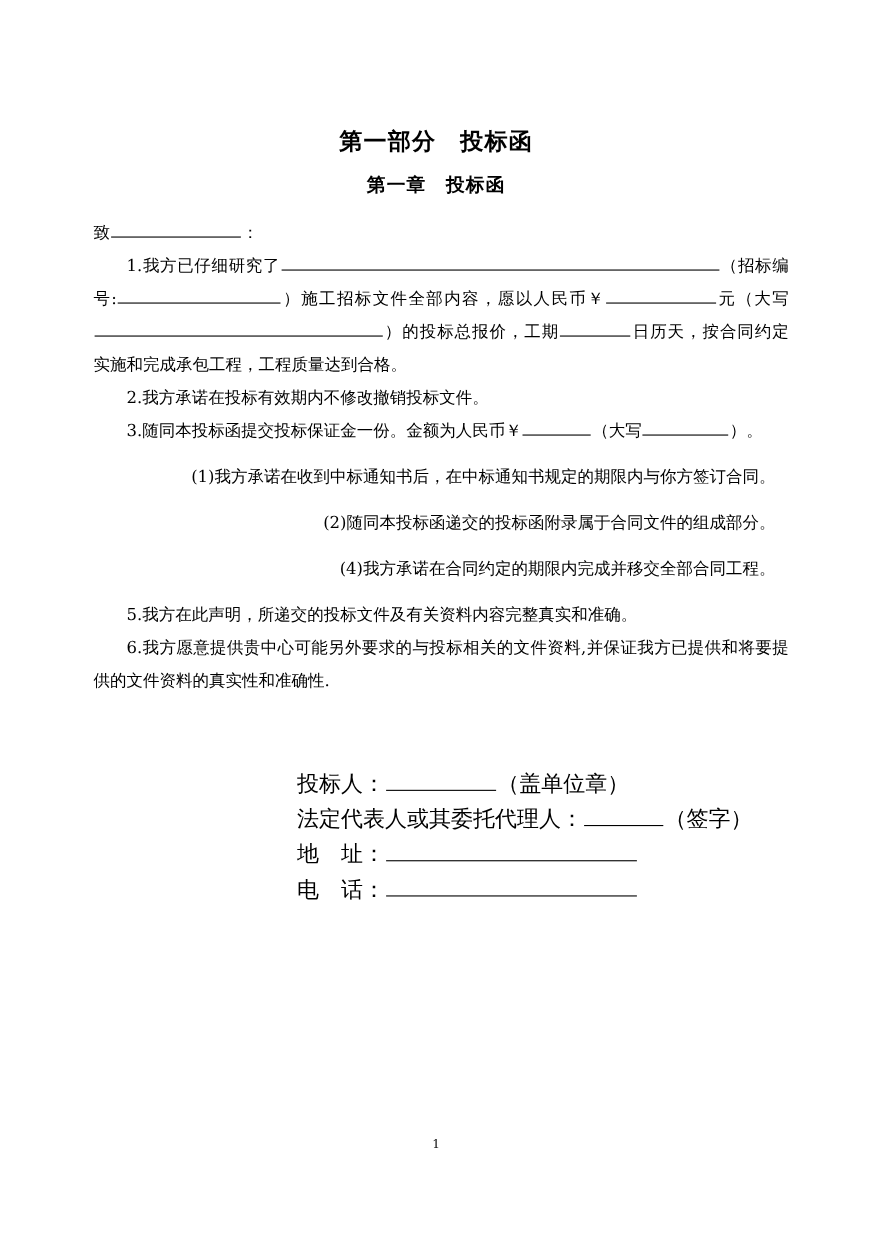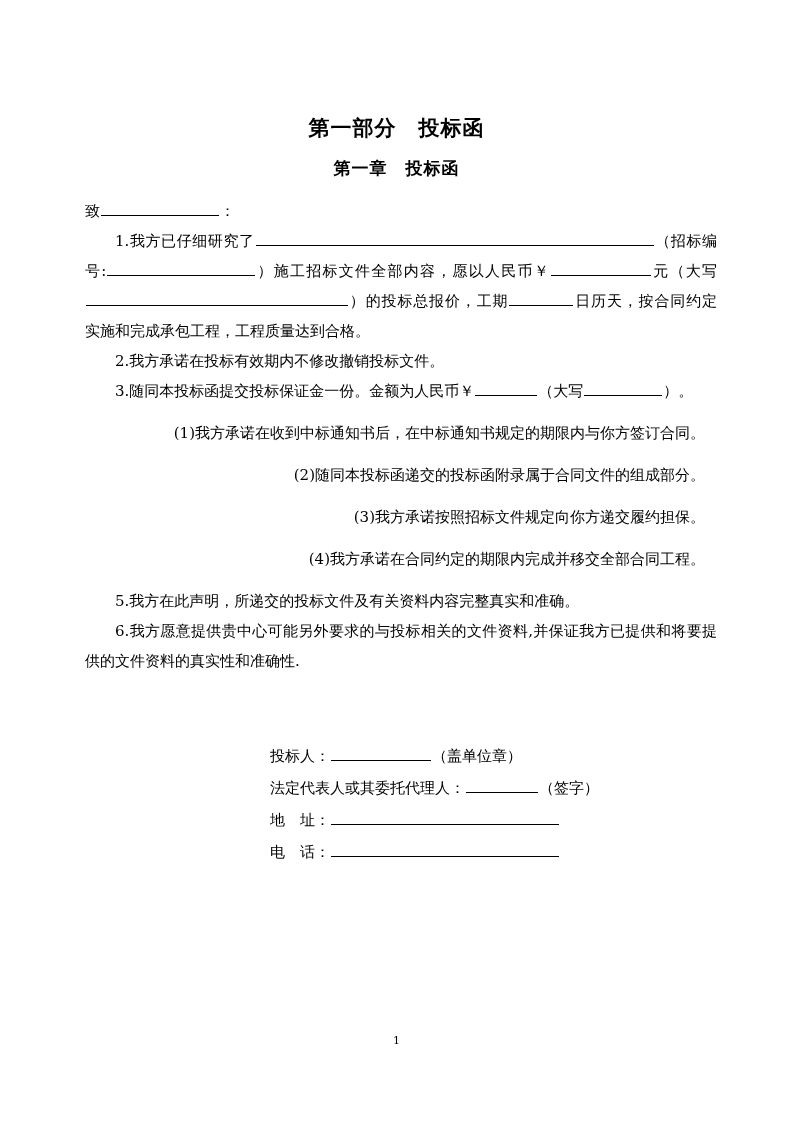--- a/index.html
+++ b/index.html
@@ -94,22 +94,22 @@
     padding-left: 26px;
     text-align: right;
     white-space: pre;
   }
   .sub-label { display: inline-block; width: 32px; }
 
   
   .sig-block {
     position: absolute;
     left: 270px;
-    top: 740px;
-    font-size: 15px;
+    top: 696px;
+    font-size: 20px;
     line-height: 32px;
     width: 460px;
   }
   .sig-line {
     white-space: pre;
     margin: 0;
   }
   .s-party  { width: 100px; }
   .s-legal  { width: 72px; }
   .s-addr   { width: 228px; }
@@ -141,21 +141,20 @@
 
     <p class="para indent"><span class="seg">1.我方已仔细研究了</span><span class="blank b-doc"></span><span class="seg">（招标编</span><span class="seg">号:</span><span class="blank b-num"></span><span class="seg">）施工招标文件全部内容，愿以人民币￥</span><span class="blank b-amt"></span><span class="seg">元（大</span><span class="seg">写</span><span class="blank b-words"></span><span class="seg">）的投标总报价，工期</span><span class="blank b-days"></span><span class="seg">日历天，按合同约定</span><span class="seg">实施和完成承包工程，工程质量达到合格。</span></p>
 
     <p class="para indent">2.我方承诺在投标有效期内不修改撤销投标文件。</p>
 
     <p class="para indent"><span class="seg">3.随同本投标函提交投标保证金一份。金额为人民币￥</span><span class="blank b-dep"></span><span class="seg">（大写</span><span class="blank b-depw"></span><span class="seg">）。</span></p>
 
 
     <p class="para sub-item"><span class="sub-label">(1)</span><span class="seg">我方承诺在收到中标通知书后，在中标通知书规定的期限内与你方签订合同。</span></p>
     <p class="para sub-item"><span class="sub-label">(2)</span><span class="seg">随同本投标函递交的投标函附录属于合同文件的组成部分。</span></p>
-    <p class="para sub-item"><span class="sub-label">(3)</span><span class="seg">我方承诺按照招标文件规定向你方递交履约担保。</span></p>
     <p class="para sub-item"><span class="sub-label">(4)</span><span class="seg">我方承诺在合同约定的期限内完成并移交全部合同工程。</span></p>
 
     <p class="para indent">5.我方在此声明，所递交的投标文件及有关资料内容完整真实和准确。</p>
 
     <p class="para indent flow">6.我方愿意提供贵中心可能另外要求的与投标相关的文件资料,并保证我方已提供和将要提供的文件资料的真实性和准确性.</p>
 
   </div>
 
   <div class="sig-block">
     <p class="sig-line"><span class="seg">投标人：</span><span class="blank s-party"></span><span class="seg">（盖单位章）</span></p>

